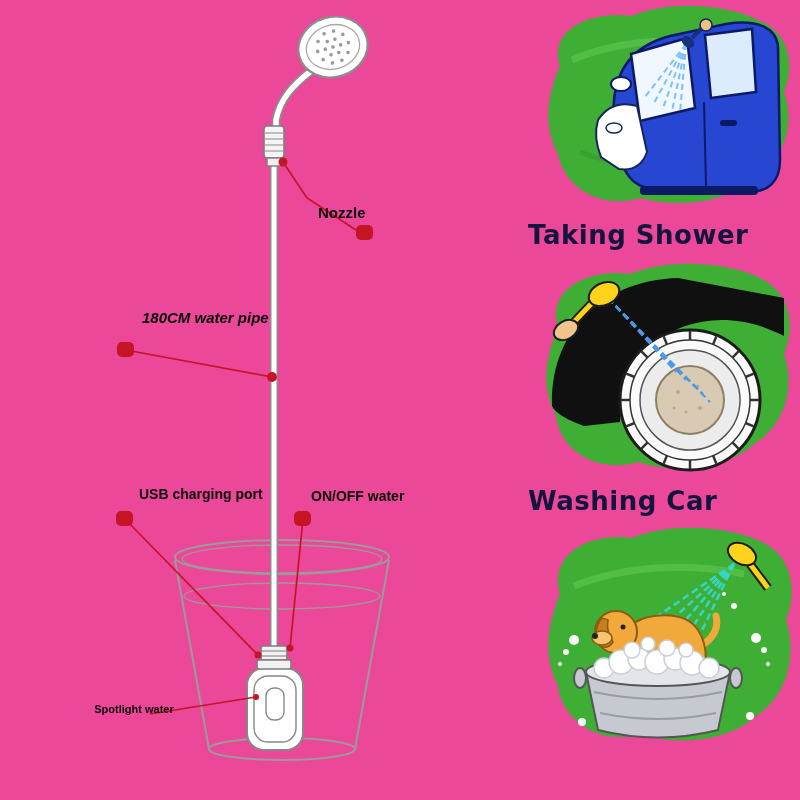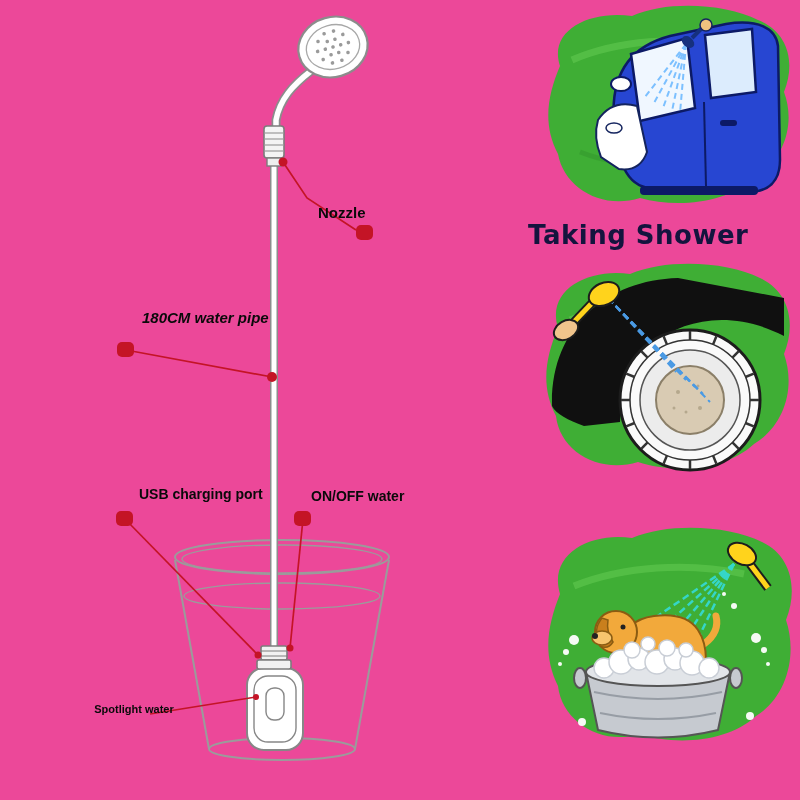--- a/index.html
+++ b/index.html
@@ -198,20 +198,21 @@
           <line x1="80" y1="40" x2="167" y2="129"></line>
           <line x1="80" y1="40" x2="175" y2="136"></line>
           <line x1="80" y1="40" x2="182" y2="144"></line>
         </g>
         <line x1="64" y1="45" x2="44" y2="66" stroke="#1d1d1d" stroke-width="9"></line>
         <line x1="64" y1="45" x2="44" y2="66" stroke="#ffd31c" stroke-width="5"></line>
         <ellipse cx="76" cy="36" rx="16" ry="11" fill="#ffd31c" stroke="#1d1d1d" stroke-width="2" transform="rotate(-25 76 36)"></ellipse>
         <ellipse cx="38" cy="72" rx="13" ry="9" fill="#f0c48c" stroke="#1d1d1d" stroke-width="2" transform="rotate(-30 38 72)"></ellipse>
       </g>
     </svg>
+    <div class="caption">Washing Car</div>
   </div>
 
   <div class="panel" id="panel-3">
     <svg width="270" height="234" viewBox="0 0 270 234">
       <path d="M32,74 C20,34 62,12 104,18 C142,2 202,6 234,22 C264,36 270,70 258,100 C270,136 258,178 228,196 C200,222 148,226 112,214 C74,226 34,202 30,166 C14,134 20,104 32,74 Z" fill="#3fae35"></path>
       <path d="M46,66 C96,46 160,42 216,54" stroke="#5cc44d" stroke-width="7" fill="none" opacity="0.7"></path>
       <g>
         <line x1="222" y1="44" x2="240" y2="68" stroke="#1d1d1d" stroke-width="9"></line>
         <line x1="222" y1="44" x2="240" y2="68" stroke="#ffd31c" stroke-width="5"></line>
         <ellipse cx="214" cy="34" rx="15" ry="10" fill="#ffd31c" stroke="#1d1d1d" stroke-width="2" transform="rotate(28 214 34)"></ellipse>

